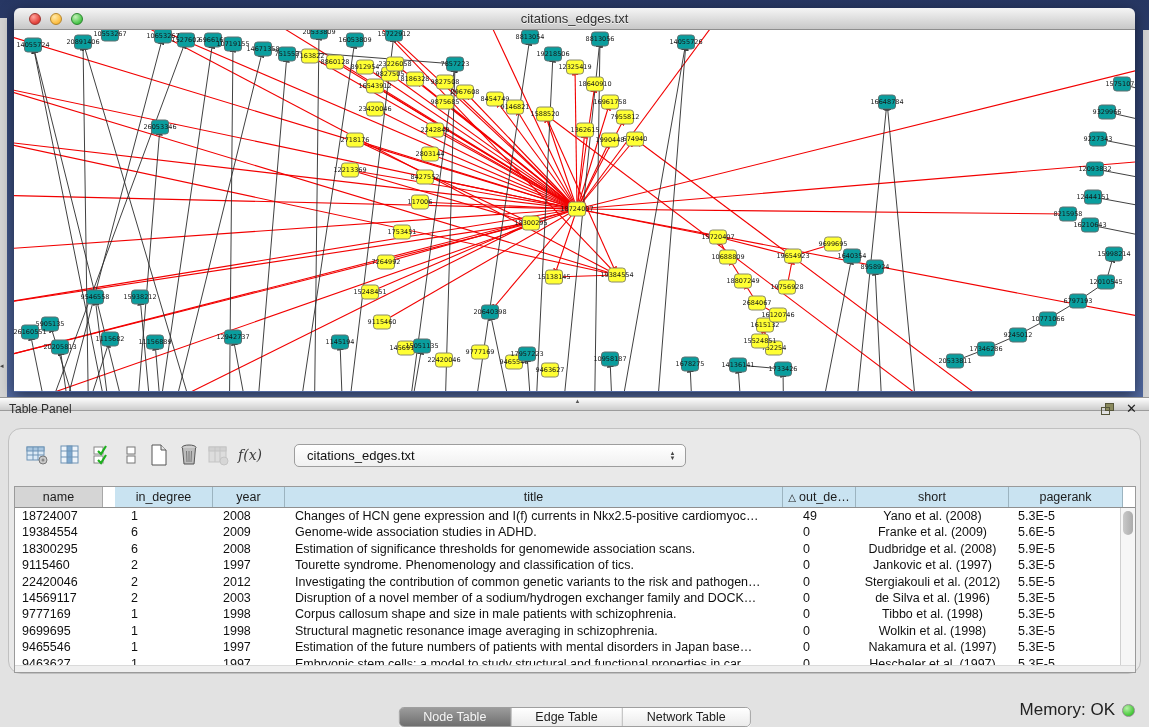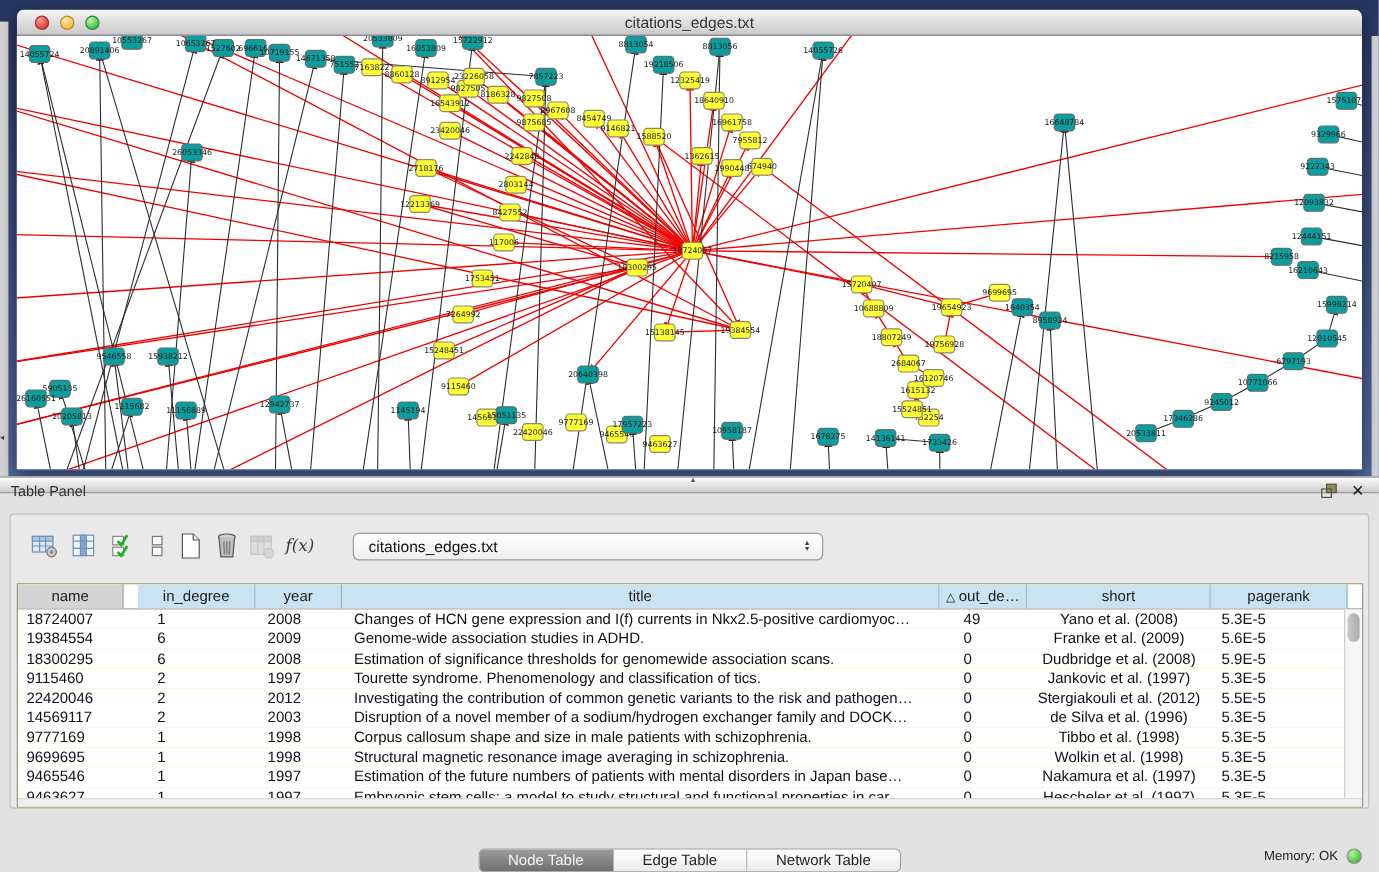--- a/index.html
+++ b/index.html
@@ -38,35 +38,35 @@
   
   .table-panel { position:absolute; left:0; top:397px; width:1149px; height:330px; background:#e2e2e2; }
   .panel-header { position:relative; height:14px; background:linear-gradient(#fdfdfd,#cdcdcd);
     border-top:1px solid #979797; border-bottom:1px solid #9b9b9b; }
   .panel-title { position:absolute; left:9px; top:4px; font-size:12px; color:#2e2e2e; }
   .panel-resize-handle { position:absolute; left:50%; top:0; font-size:6px; color:#555; }
   .float-btn { position:absolute; right:34px; top:4px; width:15px; height:14px; }
   .close-btn { position:absolute; right:12px; top:3px; font-size:13px; font-weight:bold; color:#1c1c1c; }
 
   .inner-box { position:absolute; left:8px; top:31px; width:1133px; height:246px;
-    background:#e9e9e9; border:1px solid #c0c0c0; border-radius:3px; }
+    background:#e9e9e9; border:1px solid #c0c0c0; border-radius:13px; }
 
   .toolbar { position:absolute; left:10px; top:14px; height:28px; }
   .tbtn { position:absolute; top:0; width:24px; height:24px; }
   .tbtn svg { display:block; }
   .fx-label { font-size:14px; font-style:italic; color:#3a3a3a; font-family:"DejaVu Serif",serif; }
   .table-selector { position:absolute; left:275px; top:1px; width:392px; height:23px;
     background:linear-gradient(#ffffff,#f0f0f0); border:1px solid #9d9d9d; border-radius:5px; }
   .table-selector .value { position:absolute; left:12px; top:3px; font-size:13px; color:#111; }
   .stepper { position:absolute; right:7px; top:3px; width:11px; height:16px;
     display:flex; flex-direction:column; align-items:center; justify-content:center; color:#444; }
   .stepper span { font-size:6px; line-height:5px; }
 
   .table-wrap { position:absolute; left:5px; top:57px; width:1122px; height:187px;
-    background:#fde047; border:1px solid #9a9a9a; }
+    background:#0f172a; border:1px solid #9a9a9a; }
   .thead { display:flex; height:21px; background:#fff; border-bottom:1px solid #8f8f8f; }
   .hcell { height:20px; background:#c9e3f1; border-right:1px solid #9cb4c0;
     font-size:12.5px; color:#1c1c1c; text-align:center; line-height:20px;
     white-space:nowrap; overflow:hidden; }
   .hcell.first { background:#d5d5d5; border-right-color:#a8a8a8; }
   .sort-glyph { font-size:10px; margin-right:3px; }
   .tbody { position:relative; }
   .trow { display:flex; height:16.4px; background:#fff; }
   .tcell { font-size:12.5px; color:#101010; line-height:16.4px;
     white-space:nowrap; overflow:hidden; text-align:left; }
@@ -83,21 +83,21 @@
 
   .tabbar { position:absolute; left:50%; transform:translateX(-50%); top:278px;
     display:flex; height:20px; border:1px solid #9f9f9f; border-radius:5px; overflow:hidden;
     box-shadow:0 1px 0 rgba(255,255,255,.8); }
   .tab { font-size:12.5px; line-height:18px; padding:0 24px; color:#1d1d1d;
     background:linear-gradient(#ffffff,#ebebeb); border-right:1px solid #b5b5b5; }
   .tab:last-child { border-right:none; }
   .tab.selected { background:linear-gradient(#9c9c9c,#6f6f6f); color:#f5f5f5; }
 
   .statusbar { position:absolute; right:14px; bottom:7px; display:flex; align-items:center; }
-  .mem-label { font-size:11px; color:#222; margin-right:7px; }
+  .mem-label { font-size:17px; color:#222; margin-right:7px; }
   .mem-dot { width:13px; height:13px; border-radius:50%; border:1px solid #8f8f8f;
     background:radial-gradient(circle at 35% 30%,#b6f0a6,#4ccb3f 65%,#2ca32c); }
 </style>
 </head>
 <body>
 
 <div class="app">
 
   <div class="top-region">
     <div class="edge-strip left">

